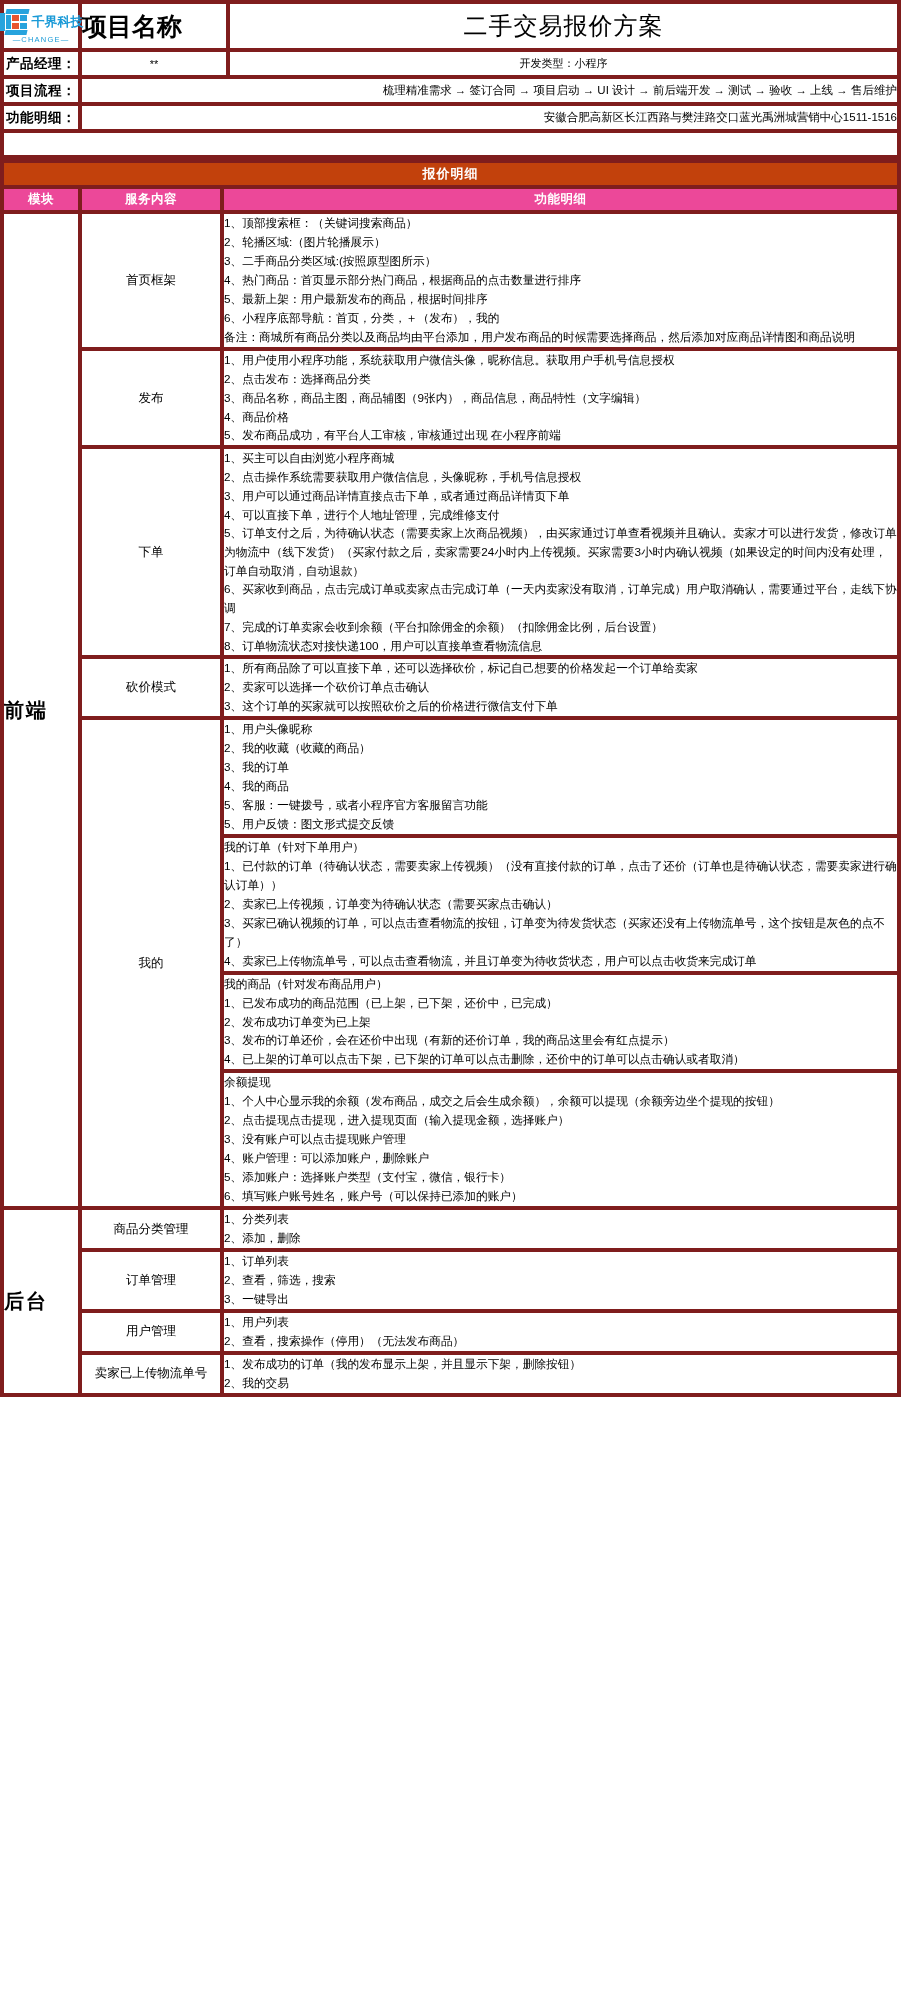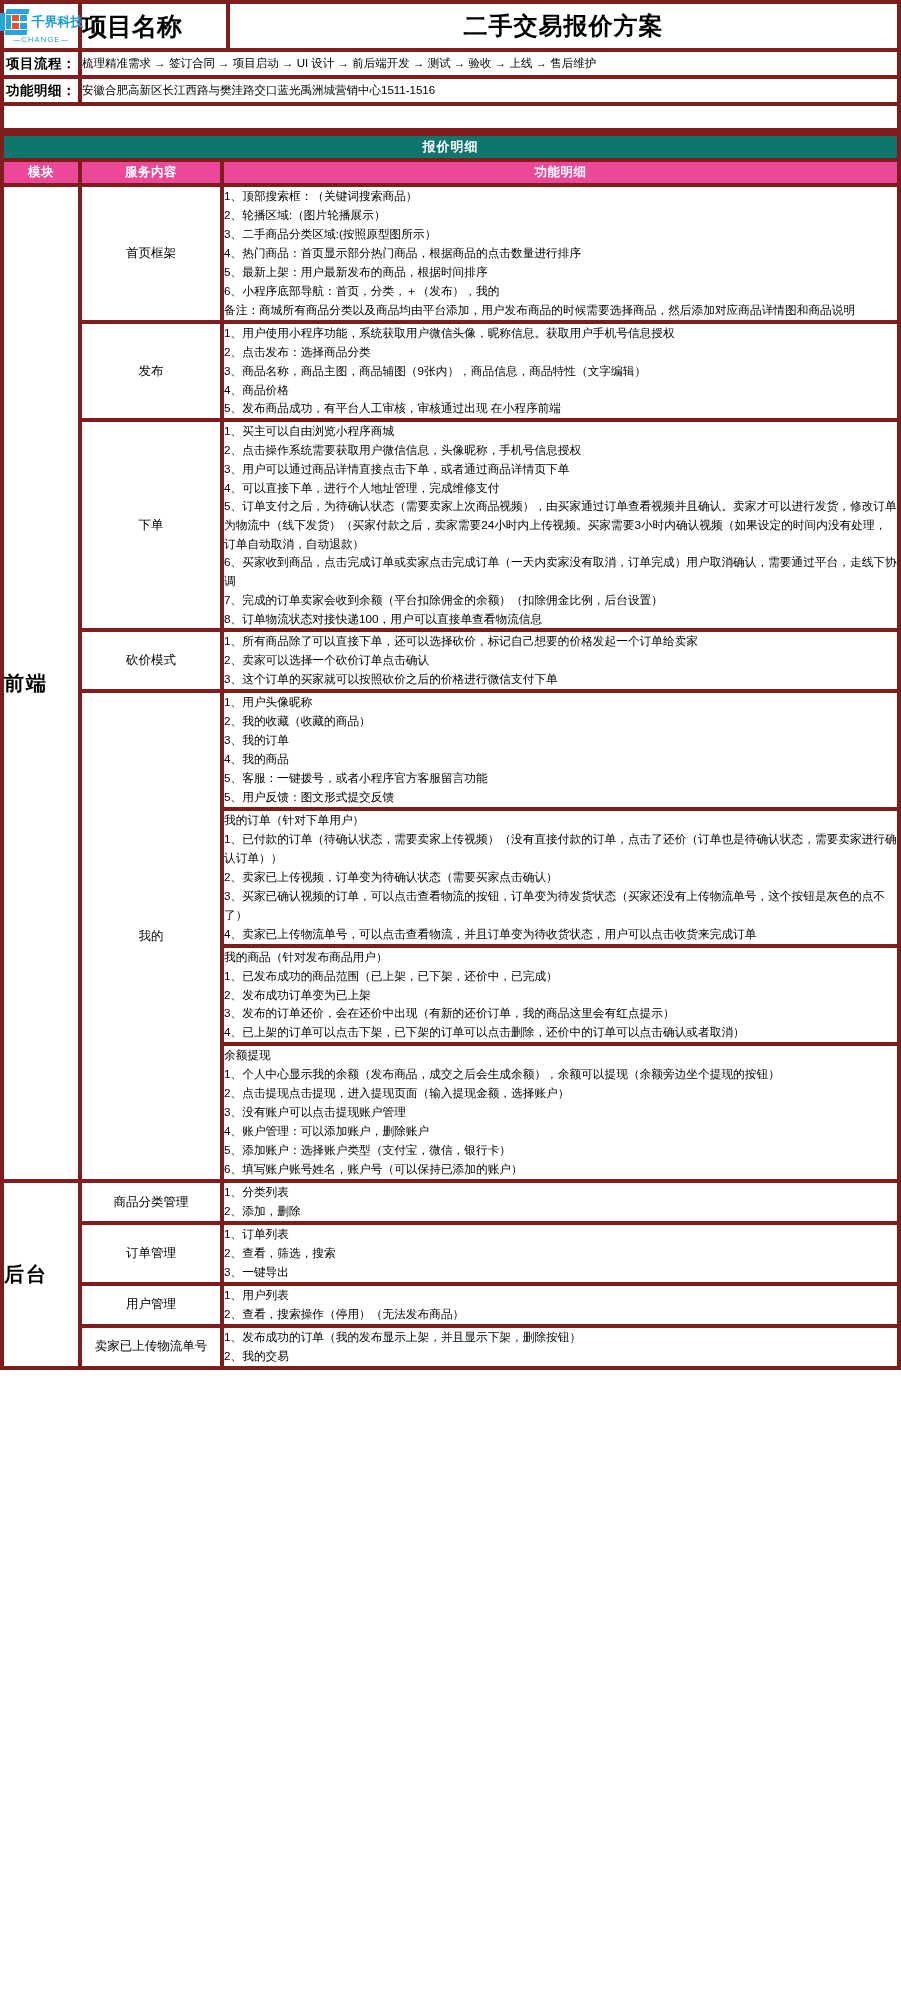--- a/index.html
+++ b/index.html
@@ -32,29 +32,29 @@
   .logo-mark .sq{position:absolute;background:#e8542f;}
   .logo-mark .s1{left:13px;top:6px;width:7px;height:6px;}
   .logo-mark .s2{left:13px;top:14px;width:7px;height:6px;}
   .logo-mark .sqb{position:absolute;background:#27a3dd;}
   .logo-mark .s3{left:21px;top:6px;width:7px;height:6px;}
   .logo-mark .s4{left:21px;top:14px;width:7px;height:6px;}
   .logo-cn{font-size:13px;font-weight:bold;color:#1a9ad7;letter-spacing:0px;white-space:nowrap;}
   .logo-en{font-size:7.5px;color:#1a9ad7;letter-spacing:1.2px;margin-top:1px;white-space:nowrap;}
 
   .proj-name-cell{width:148px;font-size:25px;font-weight:bold;height:44px;}
-  .proj-title-cell{text-align:center;font-size:24px;font-weight:bold;letter-spacing:1px;}
+  .proj-title-cell{text-align:center;font-size:24px;font-weight:normal;letter-spacing:1px;}
 
   .lbl{width:78px;text-align:center;font-size:13.5px;font-weight:bold;height:23px;letter-spacing:0.5px;}
   .val-center{text-align:center;font-size:11px;}
-  .val-left{text-align:left;font-size:11.5px;padding-left:6px;}
+  .val-left{text-align:right;font-size:11.5px;padding-left:6px;}
   .spacer-row td{height:22px;border:none;border-left:1px solid #000;border-right:1px solid #000;}
 
   
-  .band{background:#0f766e;color:#ffffff;text-align:center;font-size:13px;font-weight:bold;height:22px;letter-spacing:1px;}
+  .band{background:#c2410c;color:#ffffff;text-align:center;font-size:13px;font-weight:bold;height:22px;letter-spacing:1px;}
   .colhead{background:#ec4899;color:#ffffff;text-align:center;font-size:12.5px;font-weight:bold;height:21px;letter-spacing:0.5px;}
 
   
   .c-module{width:78px;}
   .c-service{width:142px;}
   .c-detail{width:auto;}
 
   .module-cell{font-size:20px;font-weight:bold;letter-spacing:2px;}
   .service-cell{text-align:center;font-size:12.5px;line-height:1.5;}
   .detail-cell{
@@ -95,20 +95,25 @@
               </span>
               <span class="logo-cn">千界科技</span>
             </div>
             <div class="logo-en">—CHANGE—</div>
           </div>
         </td>
         <td class="proj-name-cell">项目名称</td>
         <td class="proj-title-cell">二手交易报价方案</td>
       </tr>
 
+      <tr>
+        <td class="lbl">产品经理：</td>
+        <td class="val-center">**</td>
+        <td class="val-center">开发类型：小程序</td>
+      </tr>
 
 
       <tr>
         <td class="lbl">项目流程：</td>
         <td class="val-left" colspan="2">梳理精准需求 → 签订合同 → 项目启动 → UI 设计 → 前后端开发 → 测试 → 验收 → 上线 → 售后维护</td>
       </tr>
 
       <tr>
         <td class="lbl">功能明细：</td>
         <td class="val-left" colspan="2">安徽合肥高新区长江西路与樊洼路交口蓝光禹洲城营销中心1511-1516</td>

